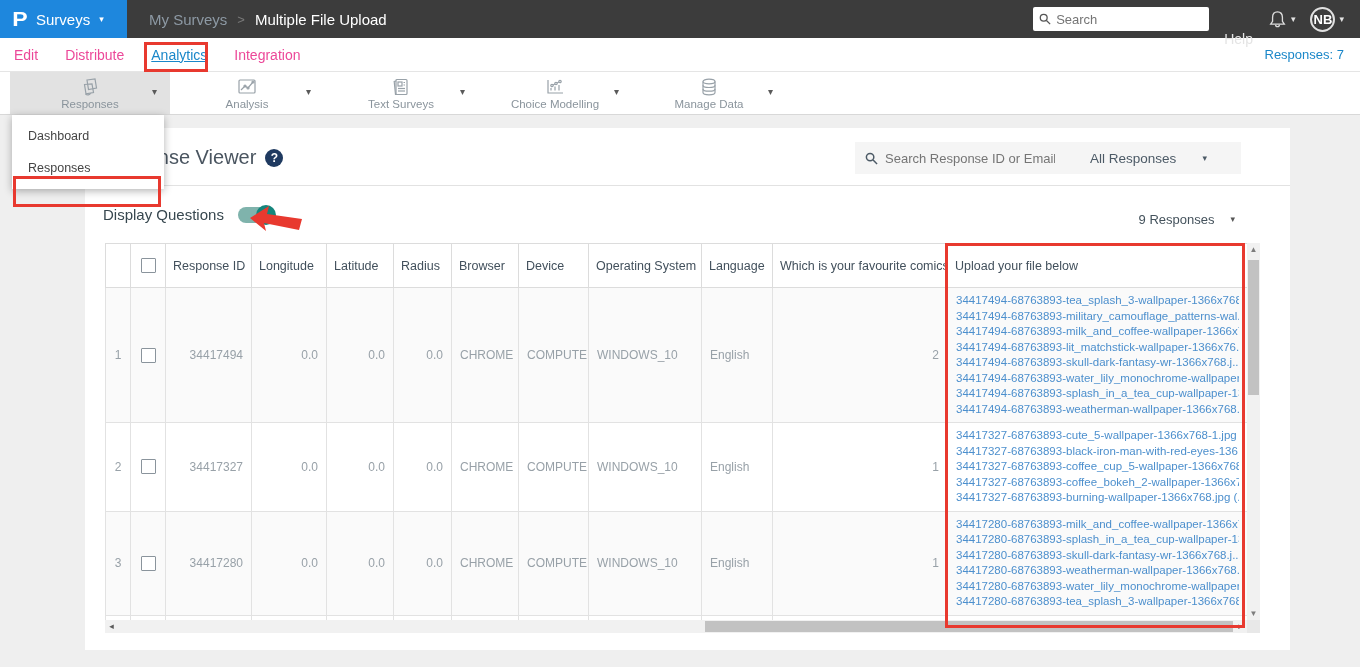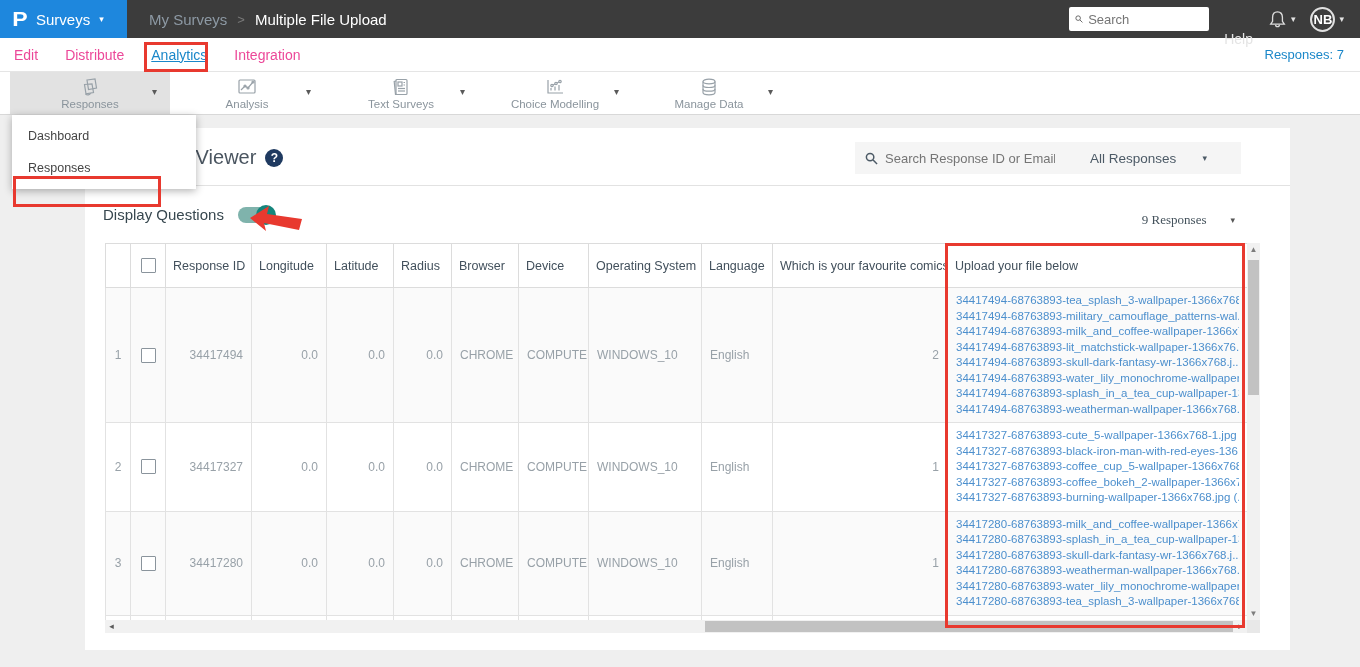--- a/index.html
+++ b/index.html
@@ -14,53 +14,53 @@
   
   .topbar { position:absolute; left:0; top:0; width:1360px; height:38px; background:#3c3c3c; display:flex; align-items:center; z-index:5; }
   .logo-area { width:127px; height:38px; background:#1e87dd; display:flex; align-items:center; padding-left:13px; gap:9px; color:#fff; cursor:pointer; }
   .logo-p { font-size:21px; font-weight:bold; transform: scaleX(1.1); }
   .logo-label { font-size:15px; }
   .caret { font-size:9px; line-height:1; }
   .breadcrumb { margin-left:22px; font-size:15px; color:#8d99a4; display:flex; align-items:center; gap:10px; }
   .crumb-current { color:#ffffff; }
   .crumb-sep { color:#7a7a7a; font-size:13px; }
   .top-right { margin-left:auto; display:flex; align-items:center; gap:15px; padding-right:16px; color:#e4e4e4; }
-  .top-search { width:140px; height:24px; background:#fff; border-radius:2px; display:flex; align-items:center; padding:0 6px; gap:5px; }
+  .top-search { width:176px; height:24px; background:#fff; border-radius:2px; display:flex; align-items:center; padding:0 6px; gap:5px; }
   .top-search input { border:none; outline:none; width:115px; font-size:13px; font-family:"Liberation Sans",sans-serif; color:#444; background:transparent; }
   .help-link { font-size:14px;margin-top:39px; }
   .bell-wrap, .avatar-wrap { display:flex; align-items:center; gap:4px; }
   .avatar { width:25px; height:25px; border:2px solid #e0e0e0; border-radius:50%; display:flex; align-items:center; justify-content:center; font-size:13px; font-weight:bold; color:#fff; }
   
   .navbar { position:absolute; left:0; top:38px; width:1360px; height:34px; background:#fff; border-bottom:1px solid #e5e5e5; display:flex; align-items:center; padding-left:14px; gap:27px; z-index:4; }
   .nav-tab { font-size:14px; color:#ec4899; cursor:pointer; }
   .nav-tab.active { color:#1a87c9; text-decoration:underline; }
   .responses-badge { margin-left:auto; padding-right:16px; font-size:13px; color:#1a87c9; }
   
   .ribbon { position:absolute; left:0; top:72px; width:1360px; height:43px; background:#fff; border-bottom:1px solid #d8d8d8; display:flex; padding-left:10px; z-index:4; }
   .ribbon-item { width:154px; position:relative; display:flex; flex-direction:column; align-items:center; justify-content:center; color:#8a949c; cursor:pointer; }
   .ribbon-item.active { width:160px; background:#e2e2e2; }
   .ribbon-item .r-label { font-size:11.5px; margin-top:1px; }
   .ribbon-item .r-caret { position:absolute; right:13px; top:14px; color:#5a5a5a; font-size:10px; }
   .ribbon-item svg { stroke:#98a1a8; fill:none; stroke-width:1.2; }
   
-  .dropdown { position:absolute; left:12px; top:115px; width:184px; background:#fff; box-shadow:0 2px 8px rgba(0,0,0,.3); z-index:20; padding:5px 0; }
+  .dropdown { position:absolute; left:12px; top:115px; width:152px; background:#fff; box-shadow:0 2px 8px rgba(0,0,0,.3); z-index:20; padding:5px 0; }
   .dropdown-item { padding:9px 16px; font-size:12.5px; color:#454545; cursor:pointer; white-space:nowrap; }
   
   .card { position:absolute; left:85px; top:128px; width:1205px; height:522px; background:#fff; z-index:2; }
   .viewer-title { position:absolute; left:15px; top:18px; font-size:20px; color:#4a5560; display:flex; align-items:center; gap:9px; }
   .help-circle { width:18px; height:18px; border-radius:50%; background:#1f3a60; color:#fff; font-size:12px; font-weight:bold; display:flex; align-items:center; justify-content:center; cursor:pointer; }
   .viewer-search { position:absolute; left:770px; top:14px; width:220px; height:32px; background:#f5f5f5; display:flex; align-items:center; padding:0 10px; gap:7px; }
   .viewer-search input { border:none; outline:none; background:transparent; font-size:13px; width:170px; font-family:"Liberation Sans",sans-serif; color:#555; }
   .viewer-filter { position:absolute; left:971px; top:14px; width:185px; height:32px; background:#f5f5f5; display:flex; align-items:center; justify-content:center; gap:26px; font-size:13.5px; color:#4c5a66; cursor:pointer; }
   .viewer-divider { position:absolute; left:0; top:57px; width:1205px; border-top:1px solid #e2e2e2; }
   .dq-row { position:absolute; left:18px; top:78px; display:flex; align-items:center; gap:14px; }
   .dq-label { font-size:15px; color:#37474f; }
   .toggle { position:relative; width:37px; height:16px; border-radius:9px; background:#7fb3ac; cursor:pointer; }
   .toggle-knob { position:absolute; right:-1px; top:-2px; width:20px; height:20px; border-radius:50%; background:#15857c; }
-  .resp-count { position:absolute; right:55px; top:84px; font-size:13px; color:#44525c; display:flex; gap:24px; align-items:center; cursor:pointer;font-family:Liberation Serif, serif; }
+  .resp-count { position:absolute; right:55px; top:84px; font-size:13px; color:#44525c; display:flex; gap:16px; align-items:center; cursor:pointer; }
   .resp-count .caret { color:#555; }
   
   .table-wrap { position:absolute; left:20px; top:115px; width:1142px; height:377px; overflow:hidden; }
   table { border-collapse:collapse; table-layout:fixed; width:1142px; }
   th { height:44px; border:1px solid #dcdcdc; background:#fff; font-size:12.5px; font-weight:normal; color:#42505c; text-align:left; padding:0 7px; white-space:nowrap; overflow:hidden; }
   td { border:1px solid #e2e2e2; font-size:12px; color:#98a1a8; padding:0 8px; vertical-align:middle; white-space:nowrap; overflow:hidden; }
   tr.alt td { background:#fafafa; }
   .c-center { text-align:center; padding:0 2px; }
   .c-right { text-align:right; }
   .sort-asc { font-size:8px; color:#4aa0c8; margin-left:4px; vertical-align:2px; }

